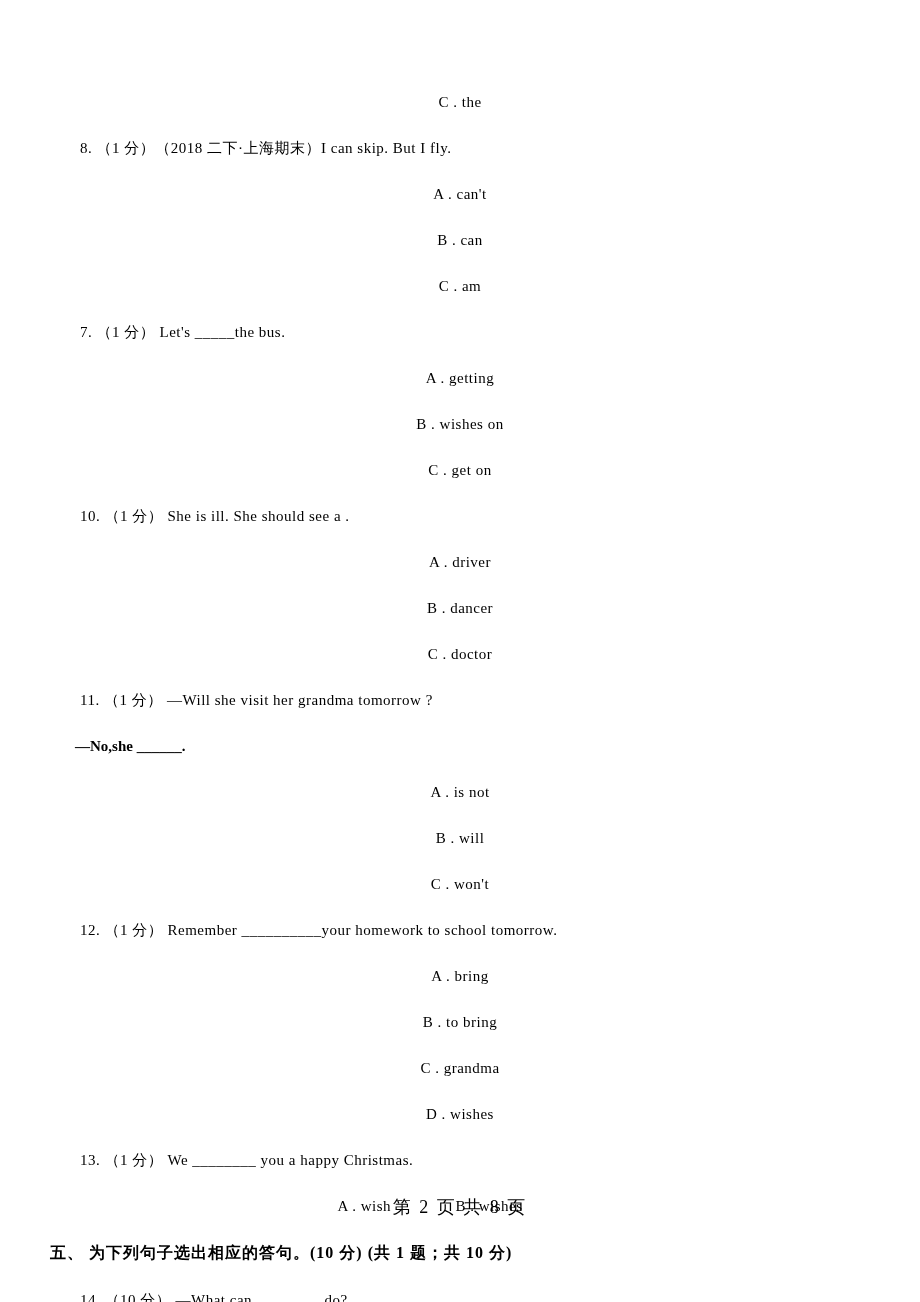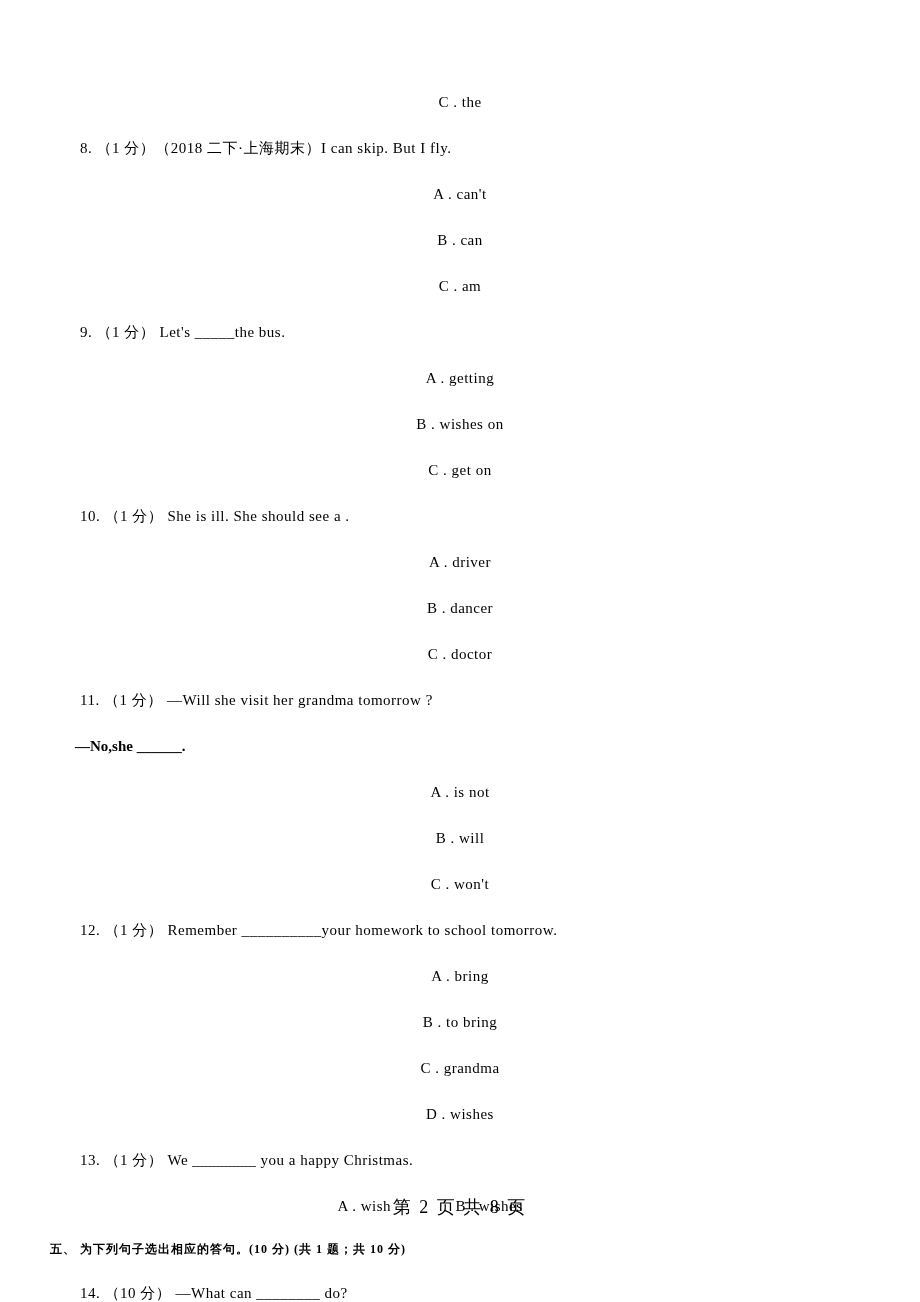--- a/index.html
+++ b/index.html
@@ -22,21 +22,21 @@
       margin-bottom: 22px;
       letter-spacing: 0.5px;
       text-align: center;
     }
     .question-line {
       margin-bottom: 22px;
       letter-spacing: 0.5px;
     }
     .section-header {
       font-weight: bold;
-      font-size: 12px;
+      font-size: 16px;
       margin-left: -30px;
       margin-top: 12px;
       margin-bottom: 22px;
       letter-spacing: 1px;
     }
     .answer-pair {
       margin-bottom: 22px;
       font-weight: bold;
     }
     .option-inline {
@@ -56,21 +56,21 @@
 </head>
 <body>
 
 <div class="option-line">C . the</div>
 
 <div class="question-line">8. （1 分）（2018 二下·上海期末）I can skip. But I           fly.</div>
 <div class="option-line">A . can't</div>
 <div class="option-line">B . can</div>
 <div class="option-line">C . am</div>
 
-<div class="question-line">9. （1 分） Let's _____the bus.</div>
+<div class="question-line">7. （1 分） Let's _____the bus.</div>
 <div class="option-line">A . getting</div>
 <div class="option-line">B . wishes on</div>
 <div class="option-line">C . get on</div>
 
 <div class="question-line">10. （1 分） She is ill. She should see a          .</div>
 <div class="option-line">A . driver</div>
 <div class="option-line">B . dancer</div>
 <div class="option-line">C . doctor</div>
 
 <div class="question-line">11. （1 分） —Will she visit her grandma tomorrow ?</div>

